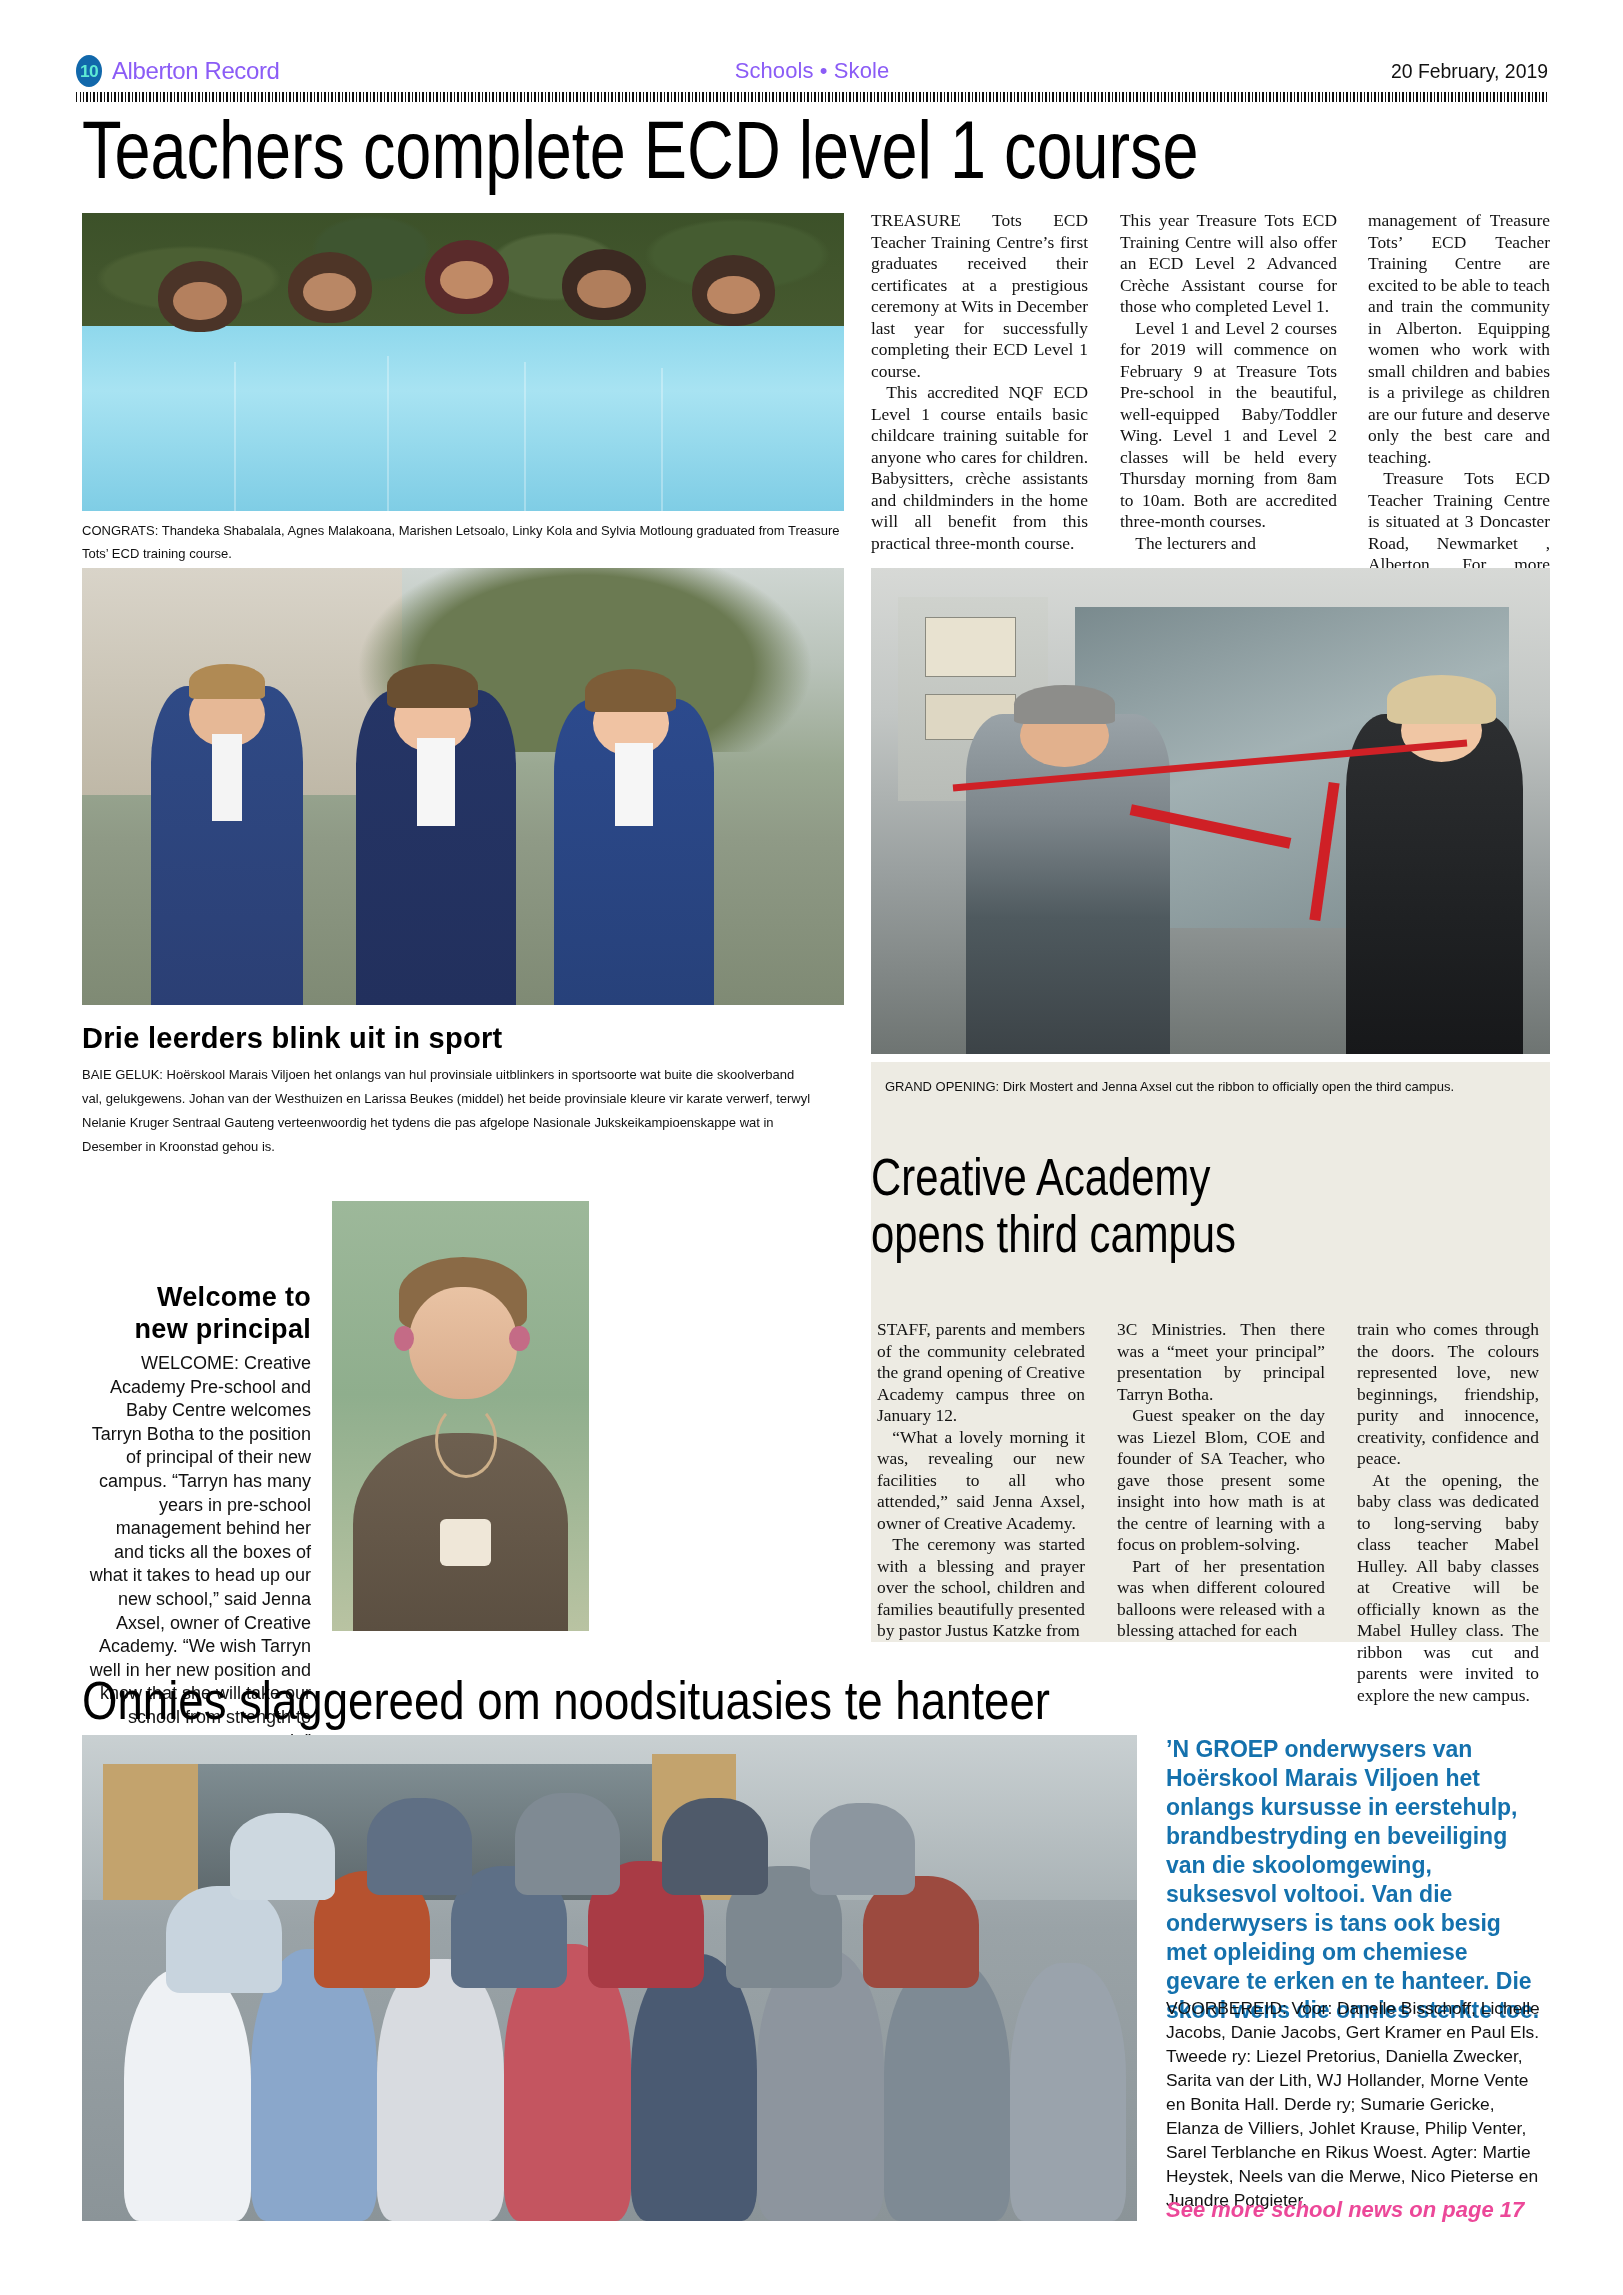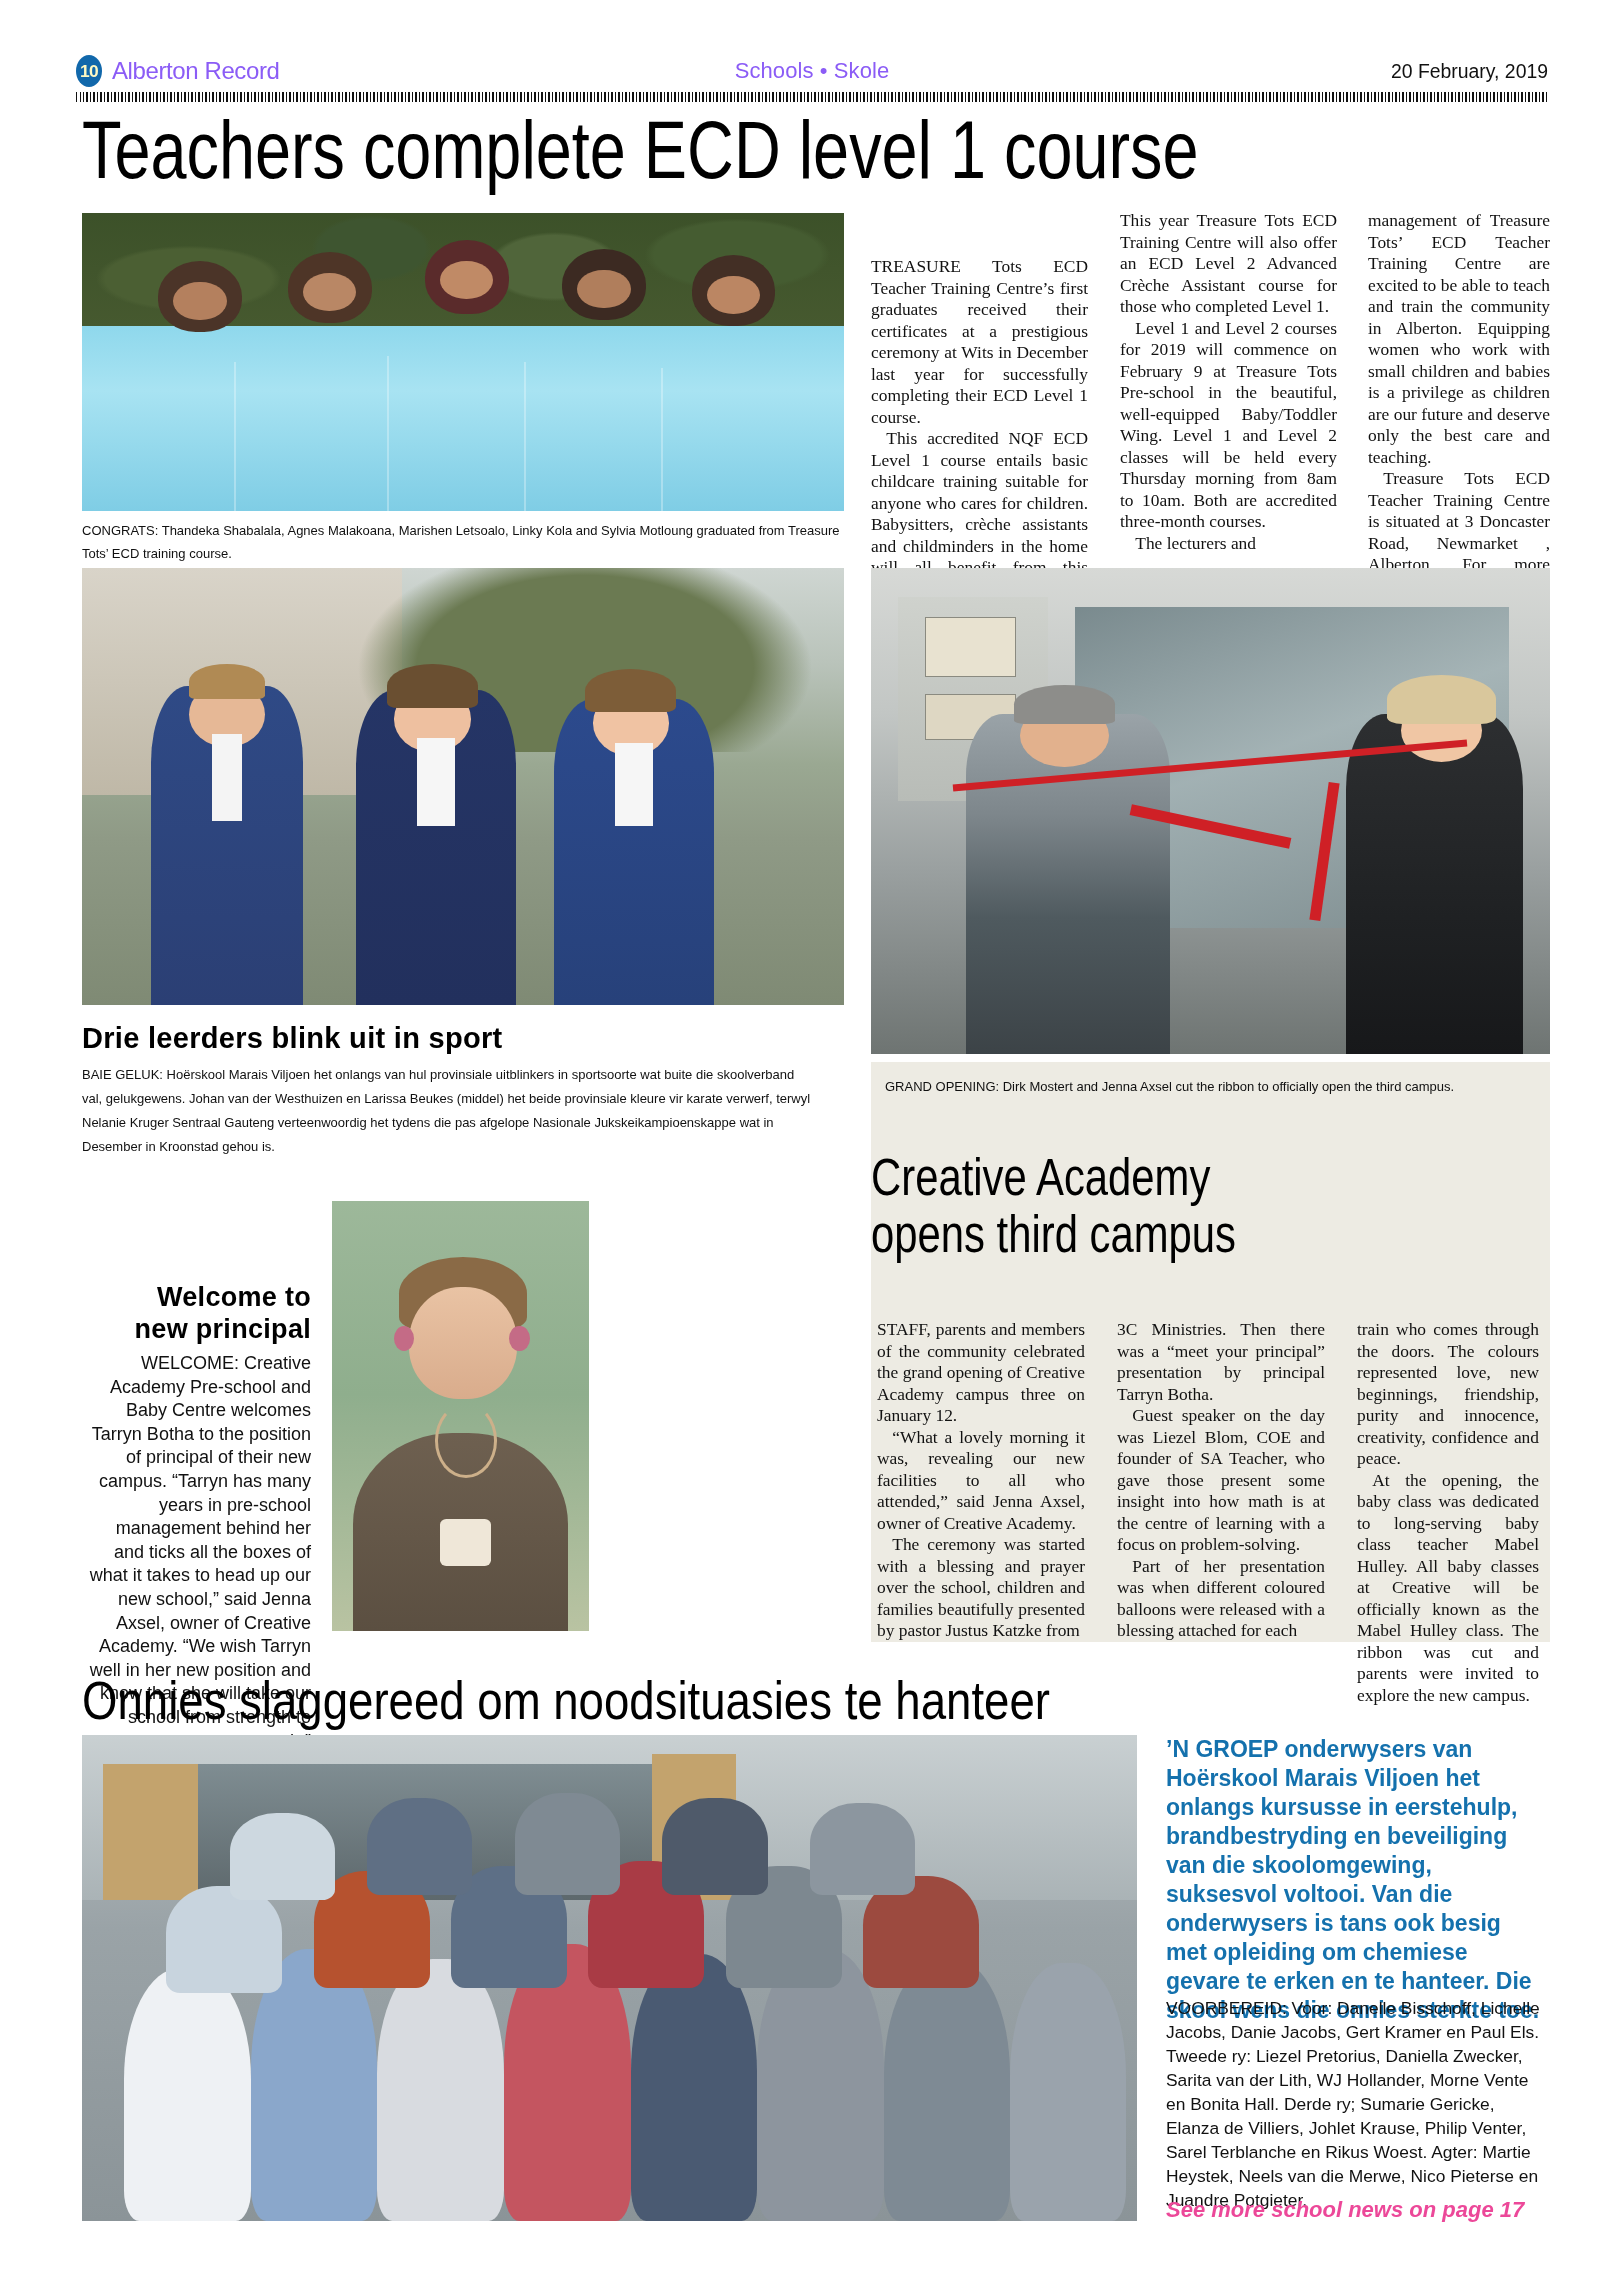--- a/index.html
+++ b/index.html
@@ -32,21 +32,21 @@
     height: 36px;
   }
   .page-badge {
     position: absolute;
     left: 0px;
     top: 1.4px;
     width: 26px;
     height: 32px;
     border-radius: 50%;
     background: #1168ab;
-    color: #fef9c3;
+    color: #5eead4;
     font-size: 17.4px;
     font-weight: bold;
     text-align: center;
     line-height: 32px;
     letter-spacing: -0.7px;
   }
   .paper-title {
     position: absolute;
     left: 36px;
     top: 2.8px;
@@ -330,21 +330,21 @@
     <div class="head" style="left:65%;top:19%;width:7%;height:13%;background:#b07e5c;border-radius:50%;"></div>
     <div class="head" style="left:82%;top:21%;width:7%;height:13%;background:#bb8663;border-radius:50%;"></div>
     <div class="gown-fold" style="left:20%;width:2.1px;height:50%;"></div>
     <div class="gown-fold" style="left:40%;width:2.1px;height:52%;"></div>
     <div class="gown-fold" style="left:58%;width:2.1px;height:50%;"></div>
     <div class="gown-fold" style="left:76%;width:2.1px;height:48%;"></div>
   </div>
 
   <div class="caption" id="cap-grads" style="left:82px; top:519px; width:762px;">CONGRATS: Thandeka Shabalala, Agnes Malakoana, Marishen Letsoalo, Linky Kola and Sylvia Motloung graduated from Treasure Tots’ ECD training course.</div>
 
-  <div class="serif-col" id="ecd-c1" style="left:871px; top:210px; width:217px; height:302px;margin-top:46px;">
+  <div class="serif-col" id="ecd-c1" style="left:871px; top:210px; width:217px; height:302px;">
     <p class="first">TREASURE Tots ECD Teacher Training Centre’s first graduates received their certificates at a prestigious ceremony at Wits in December last year for successfully completing their ECD Level 1 course.</p>
     <p>This accredited NQF ECD Level 1 course entails basic childcare training suitable for anyone who cares for children. Babysitters, crèche assistants and childminders in the home will all benefit from this practical three-month course.</p>
   </div>
   <div class="serif-col" id="ecd-c2" style="left:1120px; top:210px; width:217px; height:302px;">
     <p class="first">This year Treasure Tots ECD Training Centre will also offer an ECD Level 2 Advanced Crèche Assistant course for those who completed Level 1.</p>
     <p>Level 1 and Level 2 courses for 2019 will commence on February 9 at Treasure Tots Pre-school in the beautiful, well-equipped Baby/Toddler Wing. Level 1 and Level 2 classes will be held every Thursday morning from 8am to 10am. Both are accredited three-month courses.</p>
     <p>The lecturers and</p>
   </div>
   <div class="serif-col" id="ecd-c3" style="left:1368px; top:210px; width:182px; height:302px;">
     <p class="first">management of Treasure Tots’ ECD Teacher Training Centre are excited to be able to teach and train the community in Alberton. Equipping women who work with small children and babies is a privilege as children are our future and deserve only the best care and teaching.</p>

